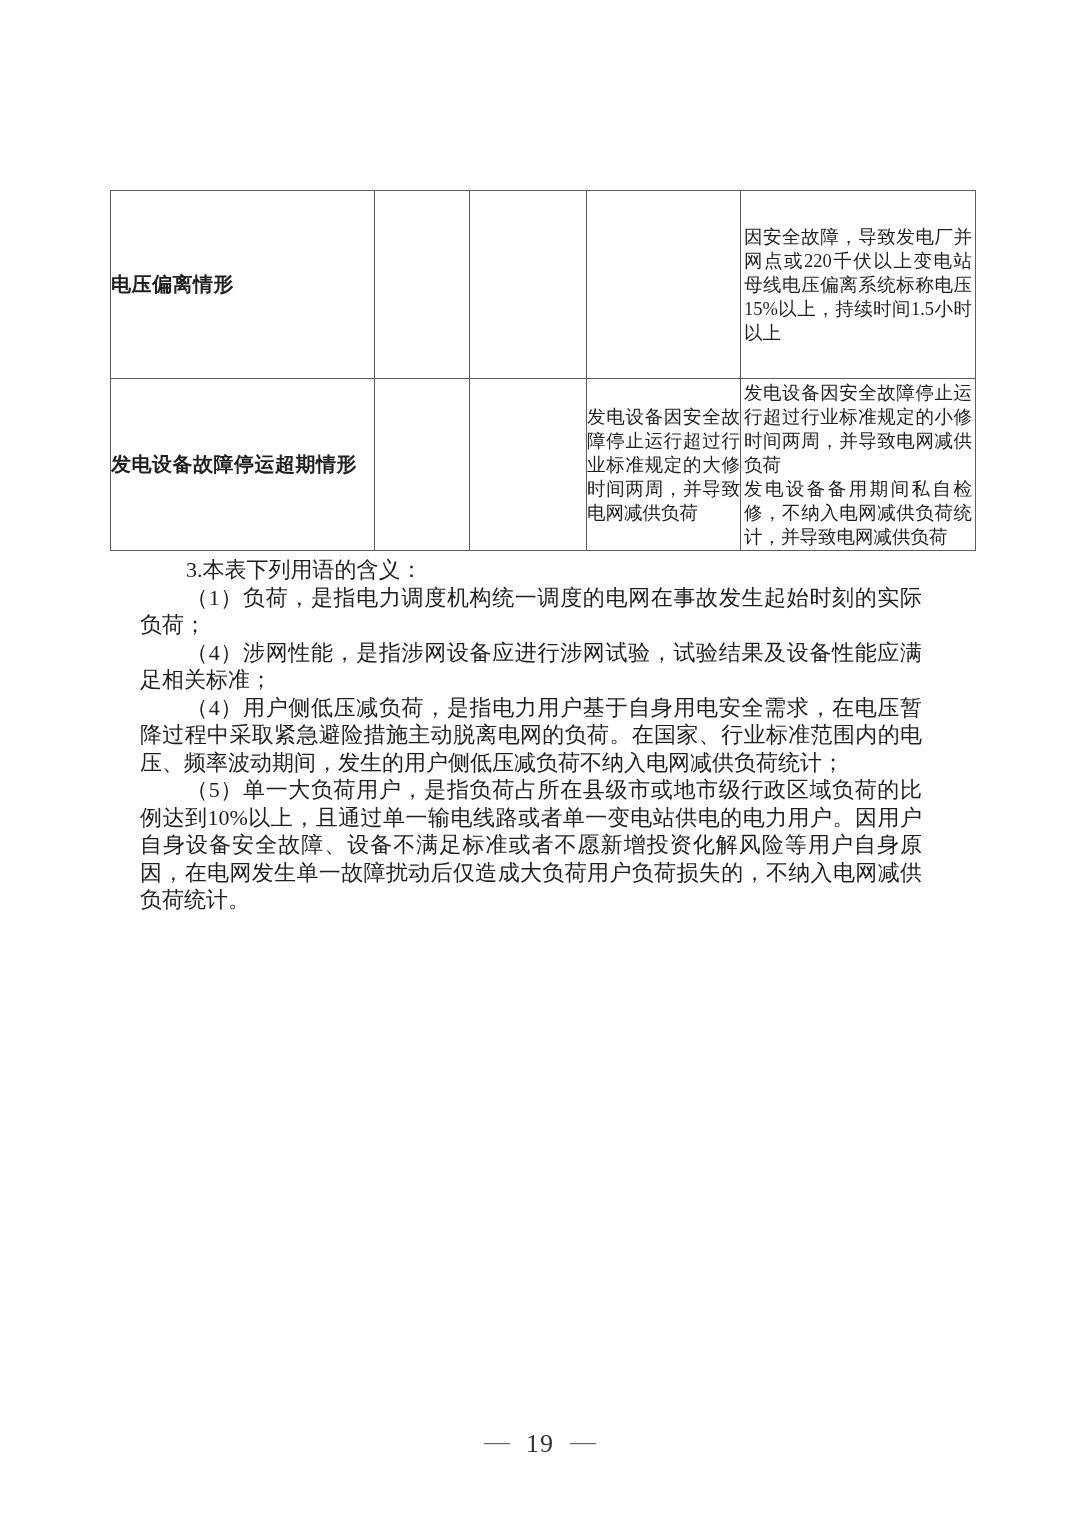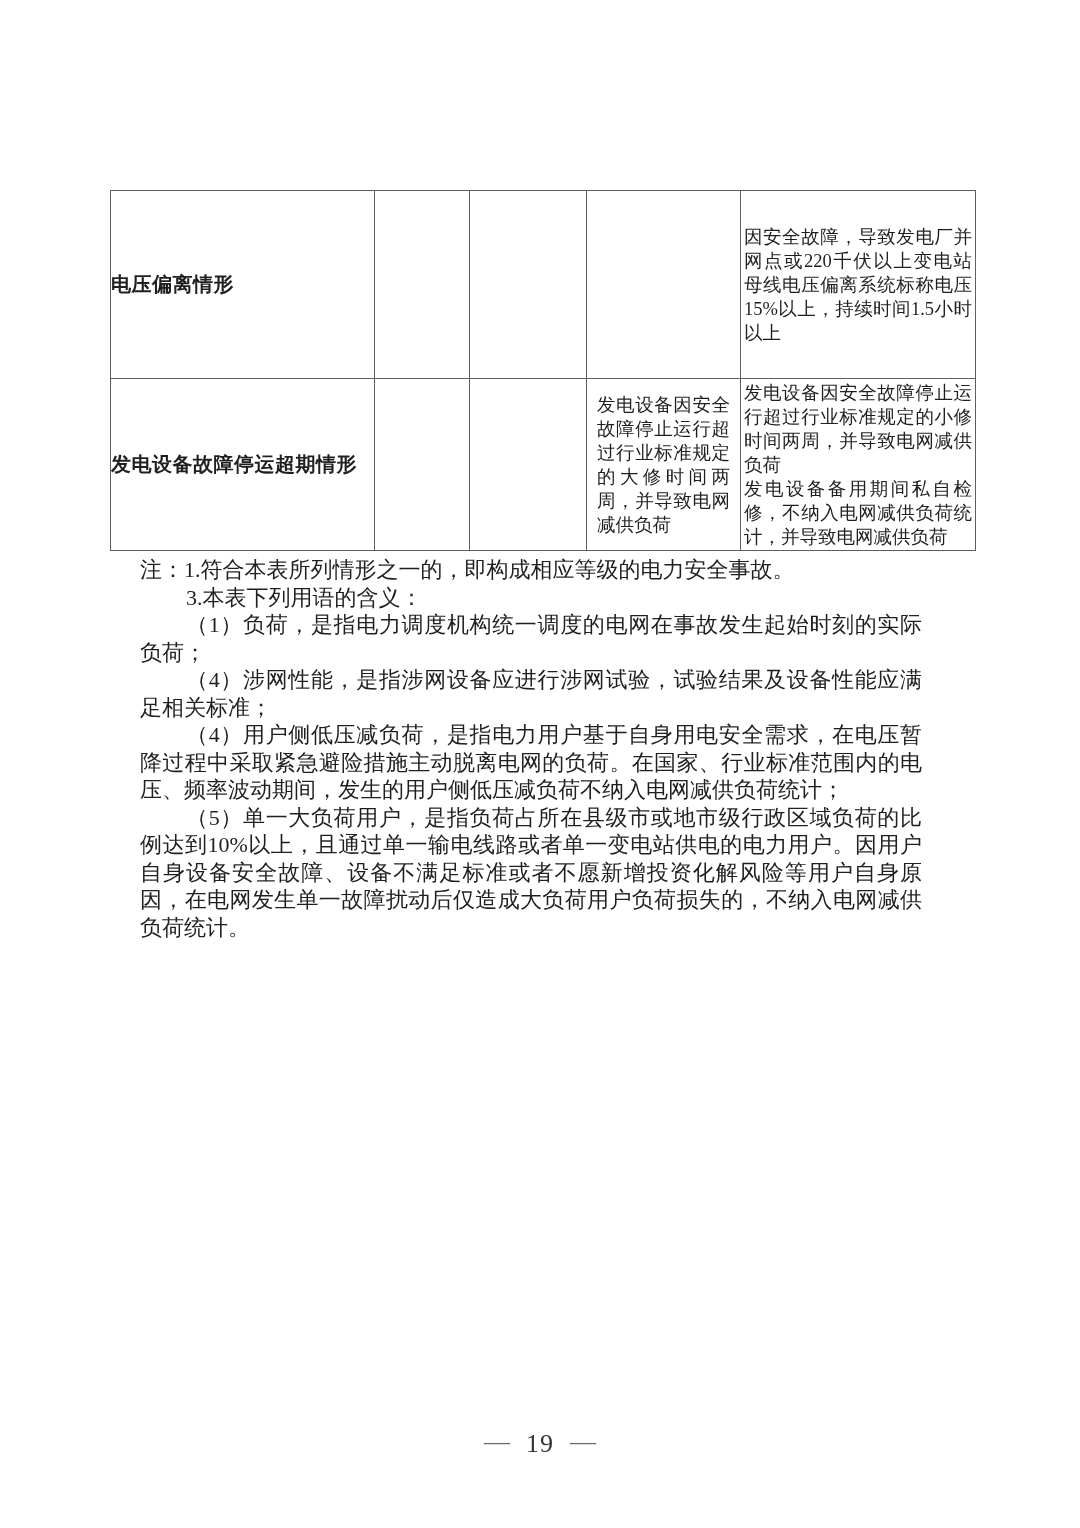--- a/index.html
+++ b/index.html
@@ -38,21 +38,21 @@
     letter-spacing: 0.5px;
   }
   .cell-text { 
     margin: 0;
     font-size: 18.5px;
     line-height: 24px;
     text-align: justify;
     text-justify: inter-character;
     line-break: strict;
   }
-  td.c4 { padding: 0 10px; }
+  td.c4 { padding: 0 0; }
   td.c5 { padding: 0 3px; }
 
   
   .notes {
     position: absolute;
     left: 110px;
     top: 556px;
     width: 865px;
     box-sizing: border-box;
     font-size: 22px;
@@ -123,21 +123,20 @@
         </td>
         <td class="c5">
           <p class="cell-text">发电设备因安全故障停止运行超过行业标准规定的小修时间两周，并导致电网减供负荷</p>
           <p class="cell-text">发电设备备用期间私自检修，不纳入电网减供负荷统计，并导致电网减供负荷</p>
         </td>
       </tr>
     </tbody>
   </table>
 
   <div class="notes">
-    <p class="note"><span>注：</span><span>1.符合本表所列情形之一的，即构成相应等级的电力安全事故。</span></p>
     <p class="note ind">3.本表下列用语的含义：</p>
     <p class="note ind">（1）负荷，是指电力调度机构统一调度的电网在事故发生起始时刻的实际负荷；</p>
     <p class="note ind">（4）涉网性能，是指涉网设备应进行涉网试验，试验结果及设备性能应满足相关标准；</p>
     <p class="note ind">（4）用户侧低压减负荷，是指电力用户基于自身用电安全需求，在电压暂降过程中采取紧急避险措施主动脱离电网的负荷。在国家、行业标准范围内的电压、频率波动期间，发生的用户侧低压减负荷不纳入电网减供负荷统计；</p>
     <p class="note ind">（5）单一大负荷用户，是指负荷占所在县级市或地市级行政区域负荷的比例达到10%以上，且通过单一输电线路或者单一变电站供电的电力用户。因用户自身设备安全故障、设备不满足标准或者不愿新增投资化解风险等用户自身原因，在电网发生单一故障扰动后仅造成大负荷用户负荷损失的，不纳入电网减供负荷统计。</p>
   </div>
 
   <div class="footer">
     <span class="dash">—</span><span class="num">19</span><span class="dash">—</span>
   </div>

